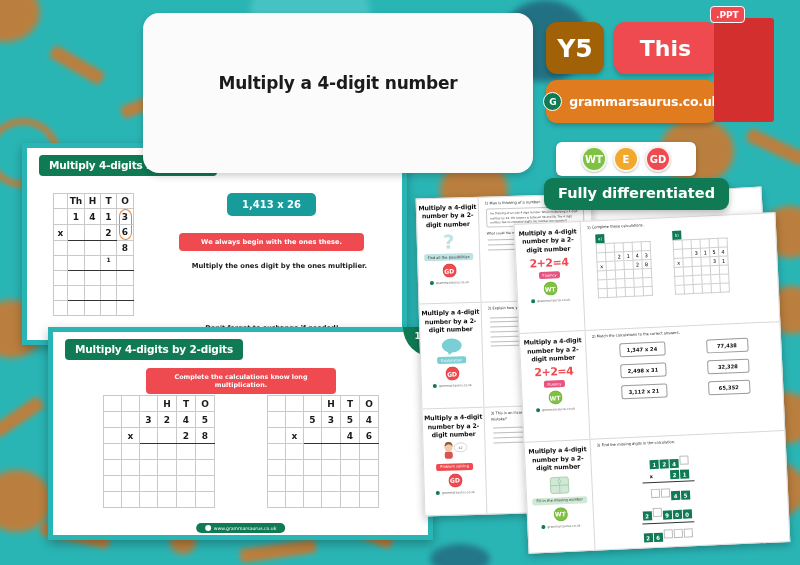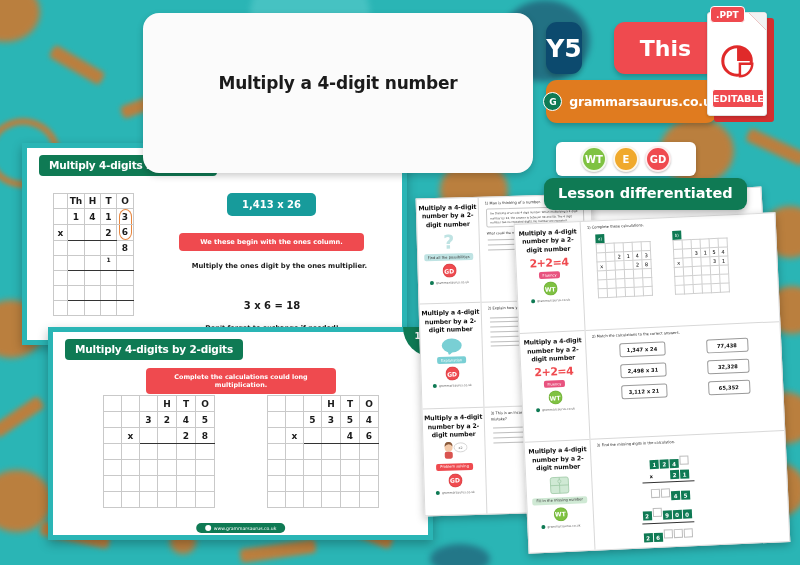--- a/index.html
+++ b/index.html
@@ -55,22 +55,22 @@
     font-size: 17px; line-height: 1.27; font-weight: 700;
     color: #1b1b1b; text-align: center; letter-spacing: -.2px;
     padding: 0 18px; margin-top: -18px;
   }
 
   .pill {
     position: absolute; border-radius: 11px; color:#fff;
     display:flex; align-items:center; justify-content:center;
     font-weight:700; box-shadow: 0 3px 5px rgba(0,0,0,.22);
   }
-  #pill-y5    { left:546px; top:22px; width:36px; height:52px;
-                background:#0c4a6e; font-size:25px; }
+  #pill-y5    { left:546px; top:22px; width:58px; height:52px;
+                background:#a16207; font-size:25px; }
   #pill-maths { left:614px; top:22px; width:103px; height:52px;
                 background:#ef4a4f; font-size:22px; }
   #pill-brand { left:546px; top:80px; width:171px; height:43px;
                 background:#e07b1f; font-size:12.5px; gap:7px;
                 letter-spacing:-.2px; }
   .brand-logo {
     width:19px;height:19px;border-radius:50%;
     background:#0f7a54;border:1.6px solid #fff;
     display:flex;align-items:center;justify-content:center;
     font-size:9px;color:#fff;flex:0 0 auto;
@@ -258,30 +258,20 @@
   <div class="pill" id="pill-y5">Y5</div>
   <div class="pill" id="pill-maths">This</div>
 
   <div class="pill" id="pill-brand">
     <span class="brand-logo">G</span>
     <span>grammarsaurus.co.uk</span>
   </div>
 
   <div id="ppt-icon">
     <div class="ppt-shadow"></div>
-    <div class="ppt-page">
-      <div class="ppt-fold"></div>
-      <div class="ppt-fold2"></div>
-      <svg class="ppt-chart" viewBox="0 0 40 40">
-        <circle cx="19" cy="21" r="15" fill="none" stroke="#e02a2a" stroke-width="3.2"></circle>
-        <path d="M19 21 L19 6 A15 15 0 0 1 34 21 Z" fill="#e02a2a"></path>
-        <path d="M22 24 L35 24 A13 13 0 0 1 22 37 Z" fill="#fff" stroke="#e02a2a" stroke-width="2.6"></path>
-      </svg>
-      <div class="ppt-edit">EDITABLE</div>
-    </div>
     <div class="ppt-tag">.PPT</div>
   </div>
 </div>
 
 <div class="slide" id="slide4" style="left:22px;top:143px;width:385px;height:202px;">
   <div class="slide-frame"></div>
   <div class="slide-inner">
     <div class="slide-head">Multiply 4-digits by 2-digits</div>
 
     <table class="col" style="position:absolute;left:26px;top:45px;">
@@ -344,37 +334,36 @@
             <td></td>
             <td></td>
             <td></td>
             <td></td>
       </tr>
     </tbody>
       </table>
 
     <div class="teal-banner" style="position:absolute;left:200px;top:45px;width:89px;font-size:10px;">1,413 x 26</div>
 
-    <div class="red-banner" style="position:absolute;left:152px;top:85px;width:185px;font-size:6.6px;">We these begin with the ones column.</div>
+    <div class="red-banner" style="position:absolute;left:152px;top:85px;width:185px;font-size:6.6px;">We always begin with the ones these.</div>
 
     <div style="position:absolute;left:150px;top:114px;width:190px;text-align:right;font-size:6.8px;font-weight:700;color:#1b1b1b;">Multiply the ones digit by the ones multiplier.</div>
 
-    <div style="position:absolute;left:150px;top:152px;width:190px;text-align:center;font-size:10px;font-weight:700;color:#1b1b1b;">3 x 6 = 18</div>
 
     <div style="position:absolute;left:150px;top:176px;width:190px;text-align:center;font-size:6.6px;font-weight:700;color:#1b1b1b;">Don't forget to exchange if needed!</div>
   </div>
   <div class="corner">4</div>
 </div>
 
 <div class="slide" id="slide15" style="left:48px;top:327px;width:385px;height:213px;">
   <div class="slide-frame"></div>
   <div class="slide-inner">
     <div class="slide-head">Multiply 4-digits by 2-digits</div>
 
-    <div class="red-banner" style="position:absolute;left:93px;top:36px;width:190px;font-size:6.4px;">Complete the calculations could long multiplication.</div>
+    <div class="red-banner" style="position:absolute;left:93px;top:36px;width:190px;font-size:6.4px;">Complete the calculations know long multiplication.</div>
 
     <table class="col" style="position:absolute;left:50px;top:63px;">
       <tbody>
           <tr>
         <td style="width:18px;height:16px;"></td>
             <td style="width:18px;"></td>
             <td style="width:18px;"></td>
         <td class="hdr" style="width:19px;font-size:9px;">H</td>
         <td class="hdr" style="width:19px;font-size:9px;">T</td>
         <td class="hdr" style="width:19px;font-size:9px;">O</td>
@@ -886,13 +875,13 @@
       </div>
     </div>
   </div>
 </div>
 
 <div id="diff-badges">
   <div class="dbadge" style="background:#7fc242;">WT</div>
   <div class="dbadge" style="background:#f0a92c;">E</div>
   <div class="dbadge" style="background:#ef4a4f;">GD</div>
 </div>
-<div id="diff-banner">Lesson differentiated</div>
+<div id="diff-banner">Fully differentiated</div>
 
 </body></html>

